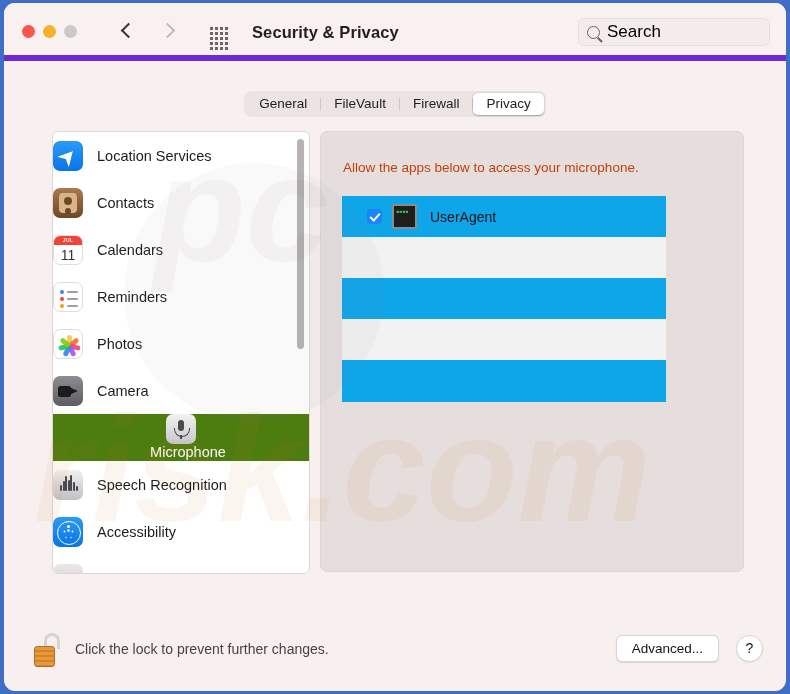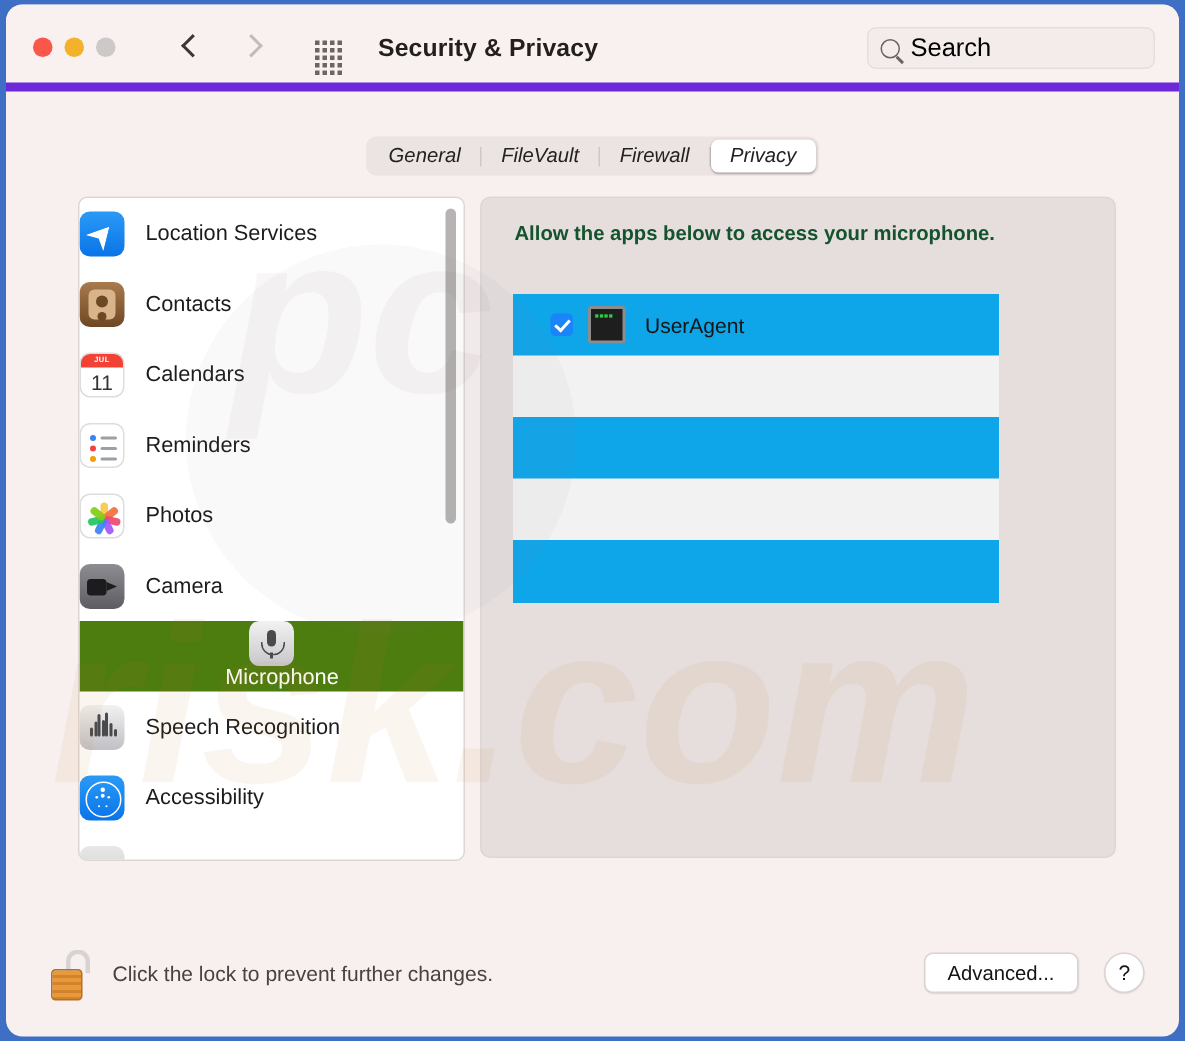--- a/index.html
+++ b/index.html
@@ -72,21 +72,21 @@
     width: 13px; height: 13px; border: 1.6px solid #6a6361;
     border-radius: 50%; position: relative; flex: none;
   }
   #searchbox .mag::after {
     content: ""; position: absolute; right: -4px; bottom: -3px;
     width: 6px; height: 1.6px; background: #6a6361; transform: rotate(45deg);
   }
   #searchbox .ph { margin-left: 7px; font-size: 17px; color: #000000; }
 
   
-  #tabbar { text-align: center; padding-top: 30px; font-style: italic; }
+  #tabbar { text-align: center; padding-top: 30px; }
   #tabs {
     display: inline-flex; align-items: center;
     background: #ece4e3; border-radius: 7px; padding: 2px;
     height: 26px;
   }
   .tab {
     font-size: 13.5px; color: #222; padding: 0 13px;
     line-height: 22px; height: 22px; border-radius: 5px; white-space: nowrap;
   }
   .tab.active { background: #fff; box-shadow: 0 .5px 1.5px rgba(0,0,0,.3); }
@@ -221,22 +221,22 @@
 
   
   #pane {
     position: absolute; left: 316px; top: 0;
     width: 424px; height: 441px;
     background: #e5dedd;
     border: 1px solid #ded6d5;
     border-radius: 7px;
   }
   #pane-heading {
-    position: absolute; left: 22px; top: 16px;
-    font-size: 13.5px; color: #14532d; font-weight: bold;
+    position: absolute; left: 22px; top: 28px;
+    font-size: 13.5px; color: #c2410c;
   }
   #applist {
     position: absolute; left: 21px; top: 64px;
     width: 324px; height: 206px;
     background: #0ea5e9; overflow: hidden;
   }
   .arow { height: 41px; display: flex; align-items: center; padding-left: 25px; }
   .arow:nth-child(even) { background: #f2f2f2; }
   .cbox {
     width: 15px; height: 15px; border-radius: 3.5px; flex: none;

